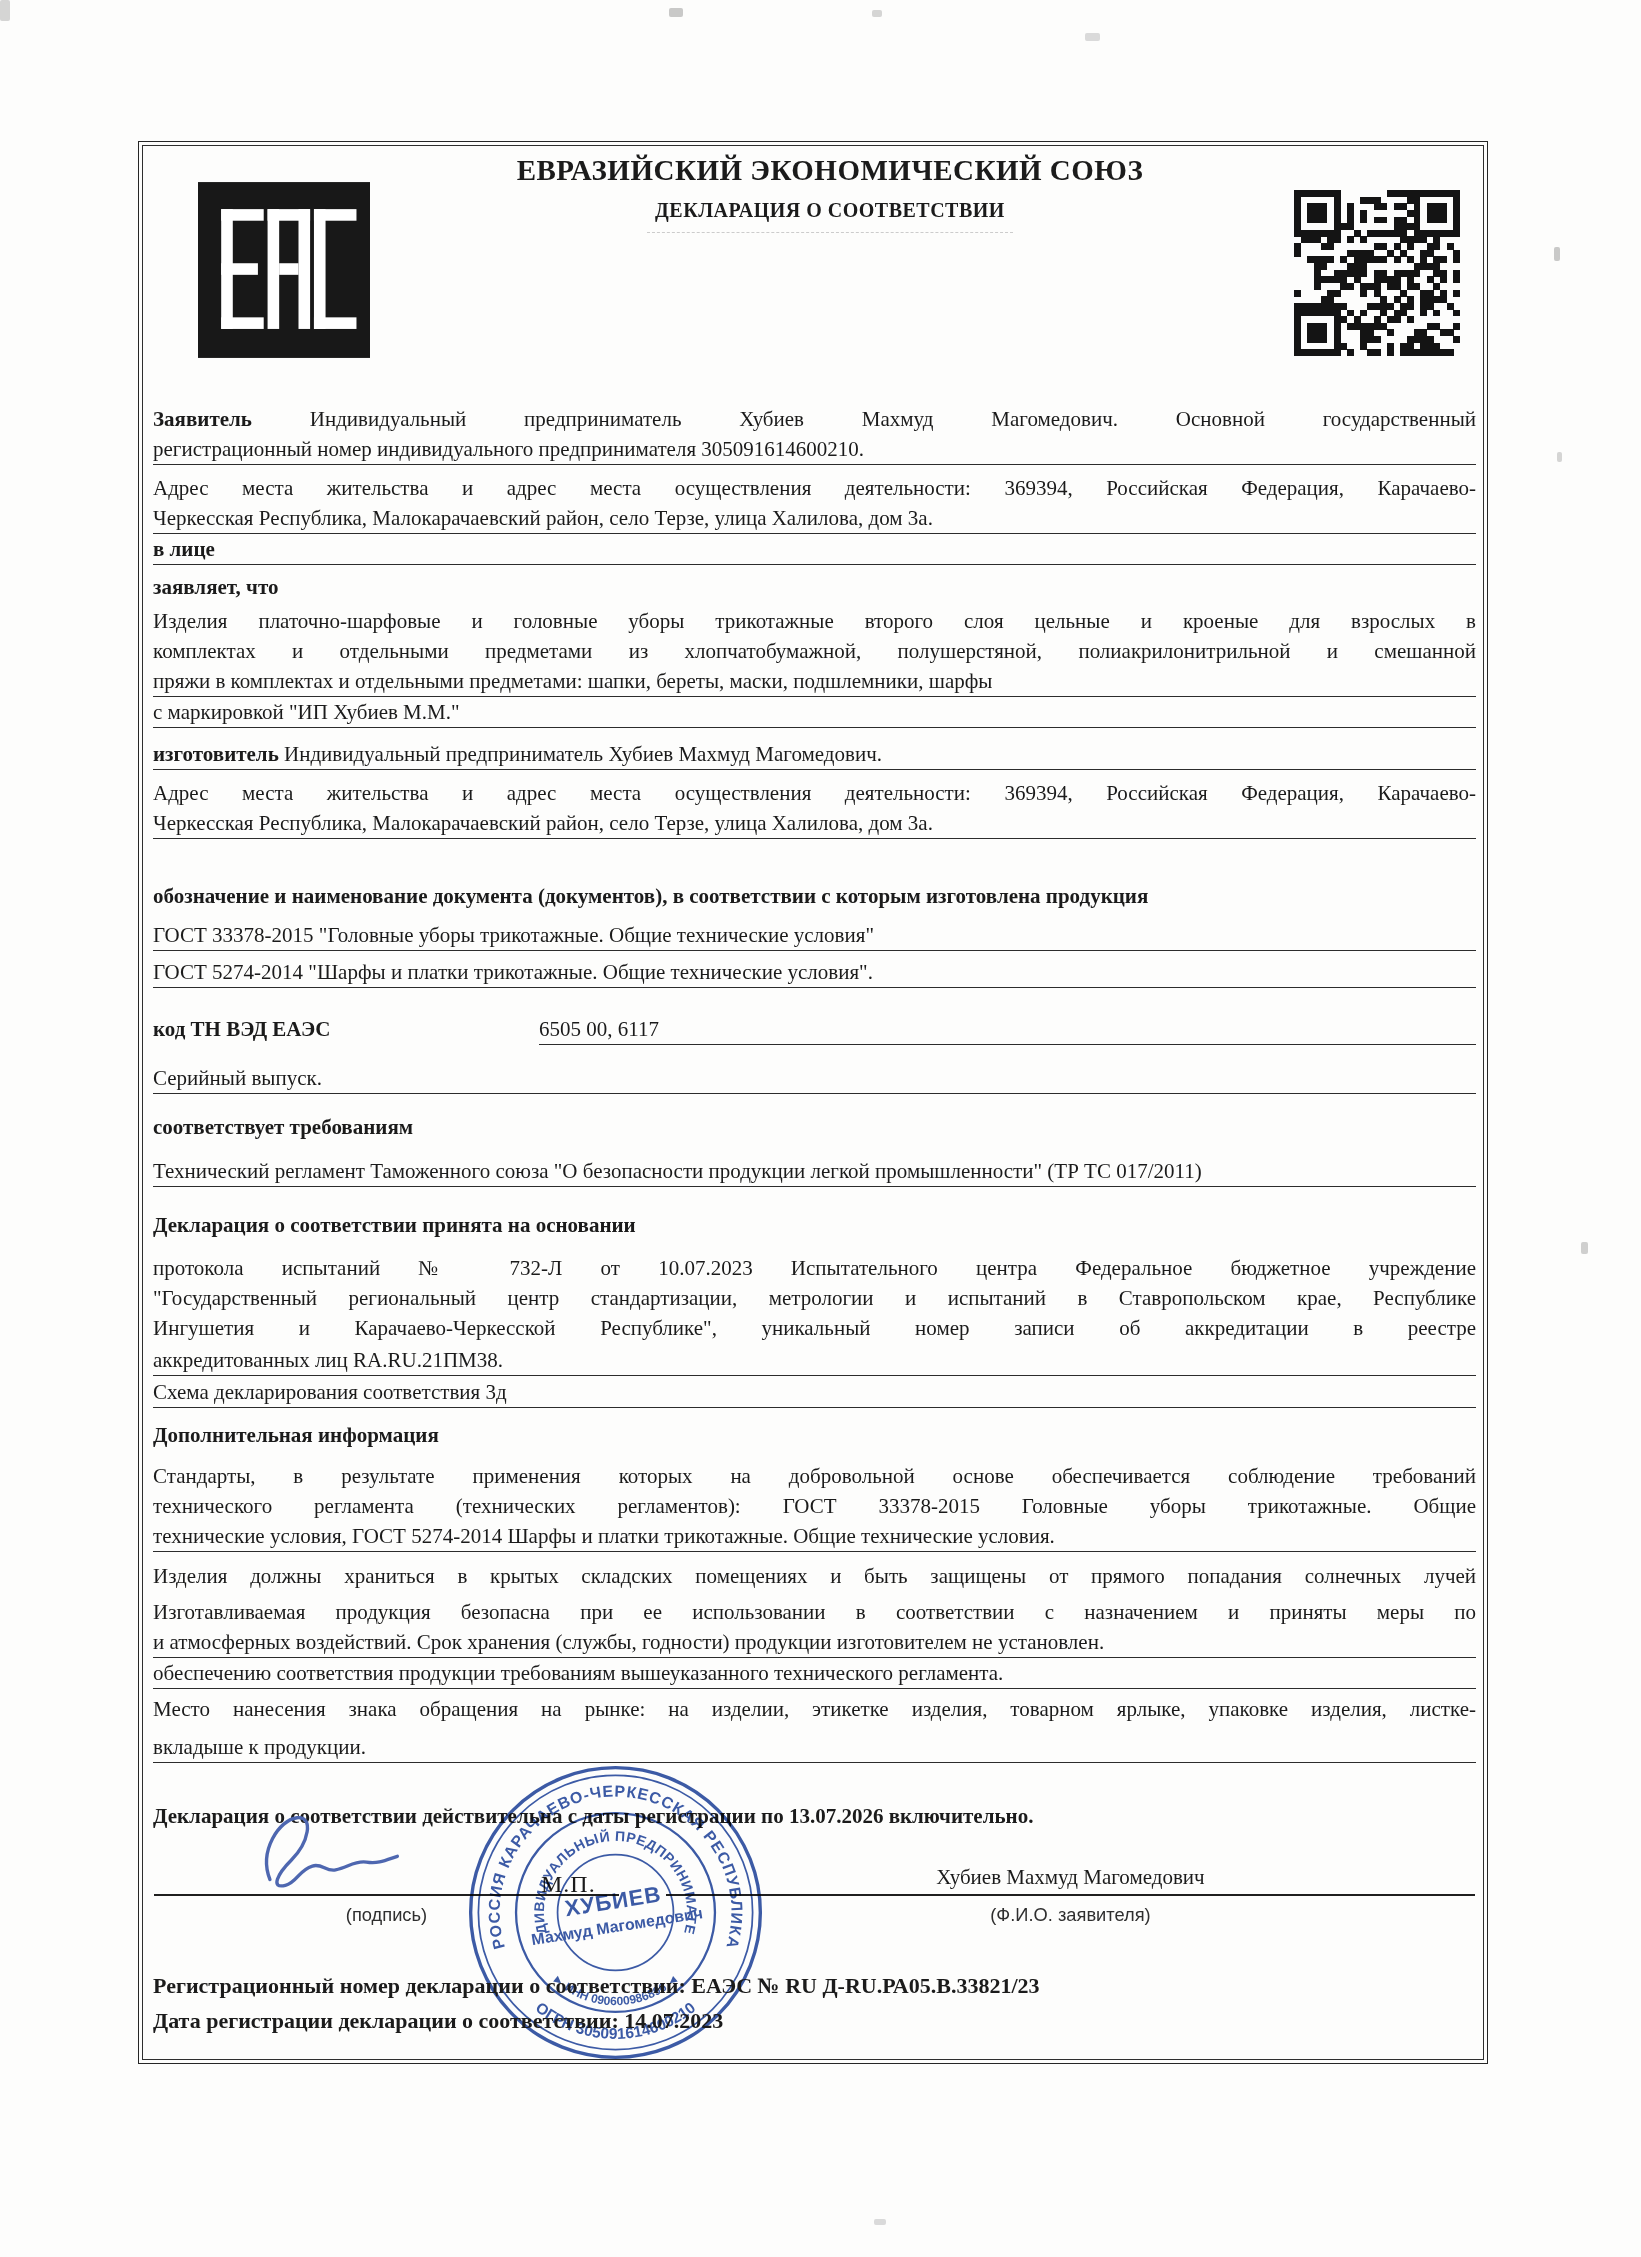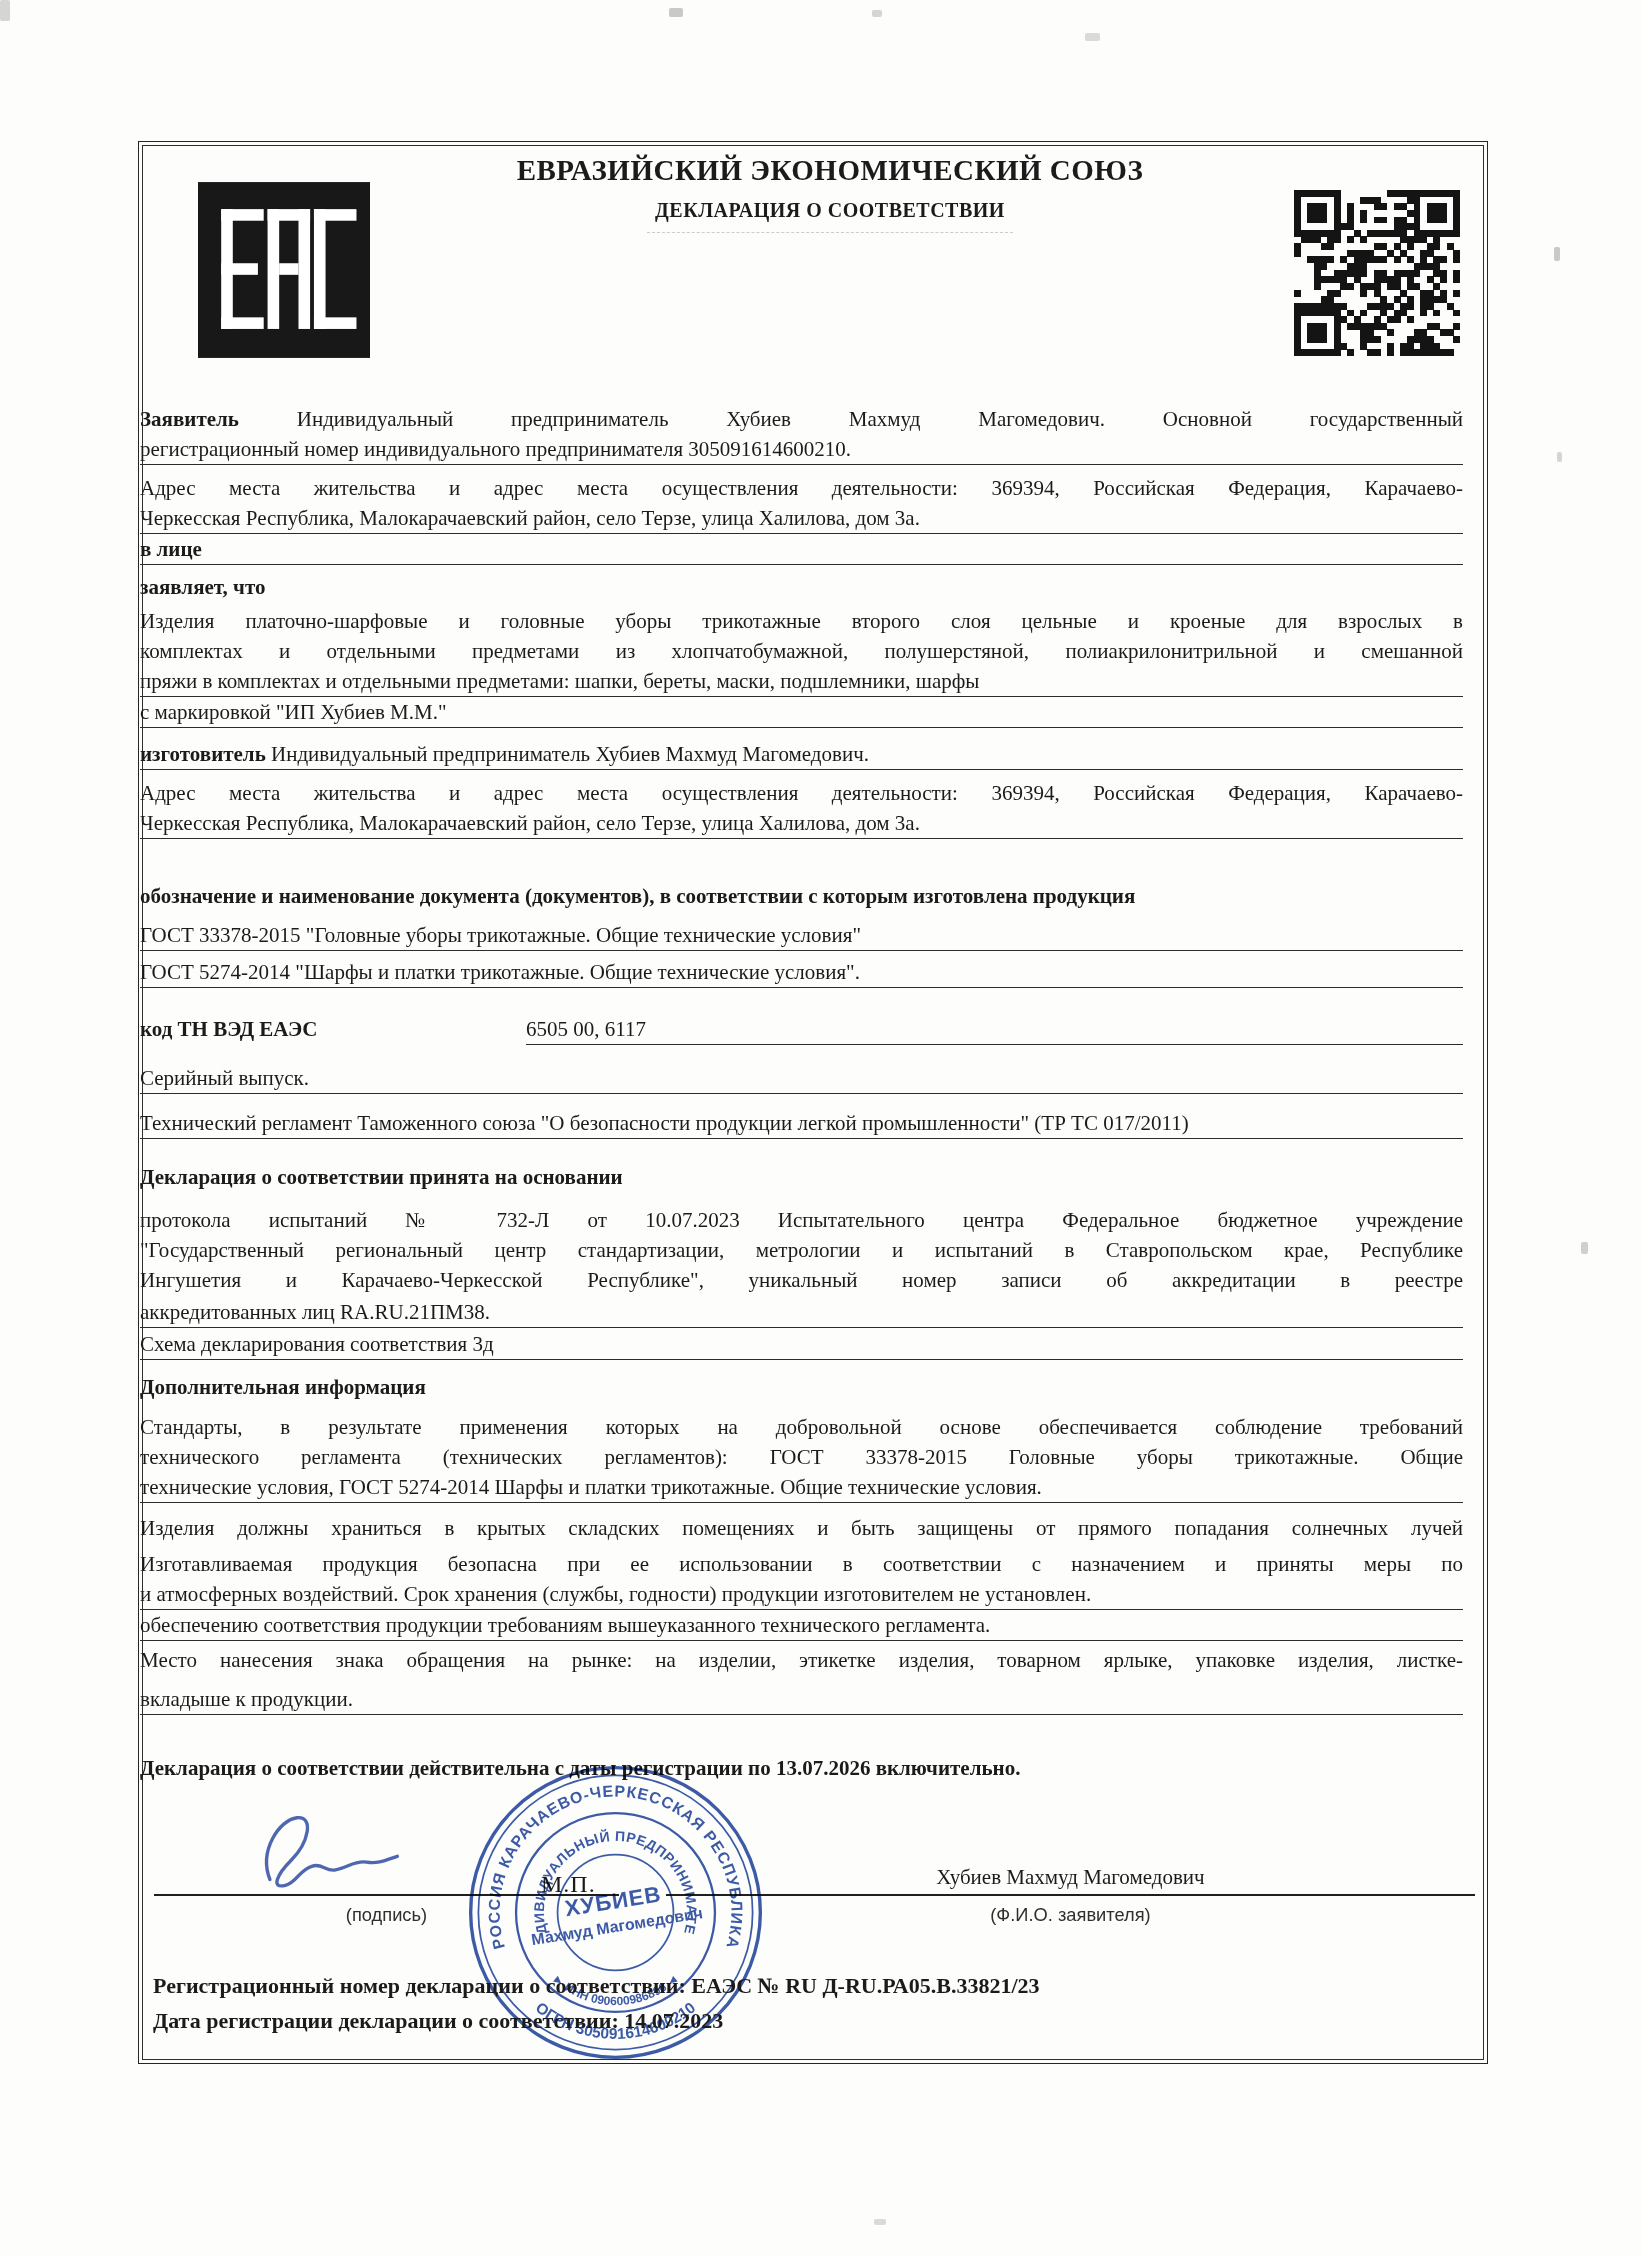--- a/index.html
+++ b/index.html
@@ -17,21 +17,21 @@
     border:1.9px solid #2e2e2e;
   }
   
   .title-block{position:absolute;left:381px;top:151px;width:898px;text-align:center;font-weight:bold;}
   .title-line1{font-size:29px;letter-spacing:0.5px;line-height:39px;}
   .title-line2{font-size:20px;letter-spacing:0.5px;line-height:37px;margin-top:1.9px;
     border-bottom:1.9px dashed rgba(60,60,60,.25);display:inline-block;padding:0 7.7px 2.9px 7.7px;}
   .eac-logo{position:absolute;left:198px;top:182px;width:172px;height:176px;}
   .qr{position:absolute;left:1294px;top:190px;width:166px;height:166px;}
   
-  .content{position:absolute;left:140px;top:396px;width:1323px;}
+  .content{position:absolute;left:153px;top:396px;width:1323px;}
   .line{font-size:21px;line-height:30px;min-height:30px;white-space:normal;}
   .line.j{text-align:justify;text-align-last:justify;}
   .line.u{border-bottom:1.9px solid #2c2c2c;}
   .line .b{font-weight:bold;}
   .line.code-row{display:flex;align-items:baseline;}
   .line.code-row .code-label{font-weight:bold;width:386px;flex:none;font-family:Liberation Serif, serif;}
   .line.code-row .code-value{flex:1;border-bottom:1.9px solid #2c2c2c;}
   
   .sig-rule{position:absolute;border-top:2.9px solid #1f1f1f;height:0;}
   .cap{position:absolute;text-align:center;font-family:"Liberation Sans",sans-serif;font-size:18.3px;color:#2f2f2f;}
@@ -423,20 +423,21 @@
     <div class="line j" style="margin-top: 8.7px;">Адрес места жительства и адрес места осуществления деятельности: 369394, Российская Федерация, Карачаево-</div>
     <div class="line u">Черкесская Республика, Малокарачаевский район, село Терзе, улица Халилова, дом 3а.</div>
     <div class="line" style="margin-top: 42px;"><span class="b">обозначение и наименование документа (документов), в соответствии с которым изготовлена продукция</span></div>
     <div class="line u" style="margin-top: 8.7px;">ГОСТ 33378-2015 "Головные уборы трикотажные. Общие технические условия"</div>
     <div class="line u" style="margin-top: 5.8px;">ГОСТ 5274-2014 "Шарфы и платки трикотажные. Общие технические условия".</div>
     <div class="line code-row" style="margin-top: 26px;">
       <span class="code-label">код ТН ВЭД ЕАЭС</span>
       <span class="code-value">6505 00, 6117</span>
     </div>
     <div class="line u" style="margin-top: 18.3px;">Серийный выпуск.</div>
+    <div class="line" style="margin-top: 18.3px;"><span class="b">соответствует требованиям</span></div>
     <div class="line u" style="margin-top: 13.5px;">Технический регламент Таможенного союза "О безопасности продукции легкой промышленности" (ТР ТС 017/2011)</div>
     <div class="line" style="margin-top: 23px;"><span class="b">Декларация о соответствии принята на основании</span></div>
     <div class="line j" style="margin-top: 13.5px;">протокола испытаний № 732-Л от 10.07.2023 Испытательного центра Федеральное бюджетное учреждение</div>
     <div class="line j">"Государственный региональный центр стандартизации, метрологии и испытаний в Ставропольском крае, Республике</div>
     <div class="line j">Ингушетия и Карачаево-Черкесской Республике", уникальный номер записи об аккредитации в реестре</div>
     <div class="line u" style="margin-top: 1.9px;">аккредитованных лиц RA.RU.21ПМ38.</div>
     <div class="line u" style="margin-top: 1px;">Схема декларирования соответствия 3д</div>
     <div class="line" style="margin-top: 11.6px;"><span class="b">Дополнительная информация</span></div>
     <div class="line j" style="margin-top: 10.6px;">Стандарты, в результате применения которых на добровольной основе обеспечивается соблюдение требований</div>
     <div class="line j">технического регламента (технических регламентов): ГОСТ 33378-2015 Головные уборы трикотажные. Общие</div>

